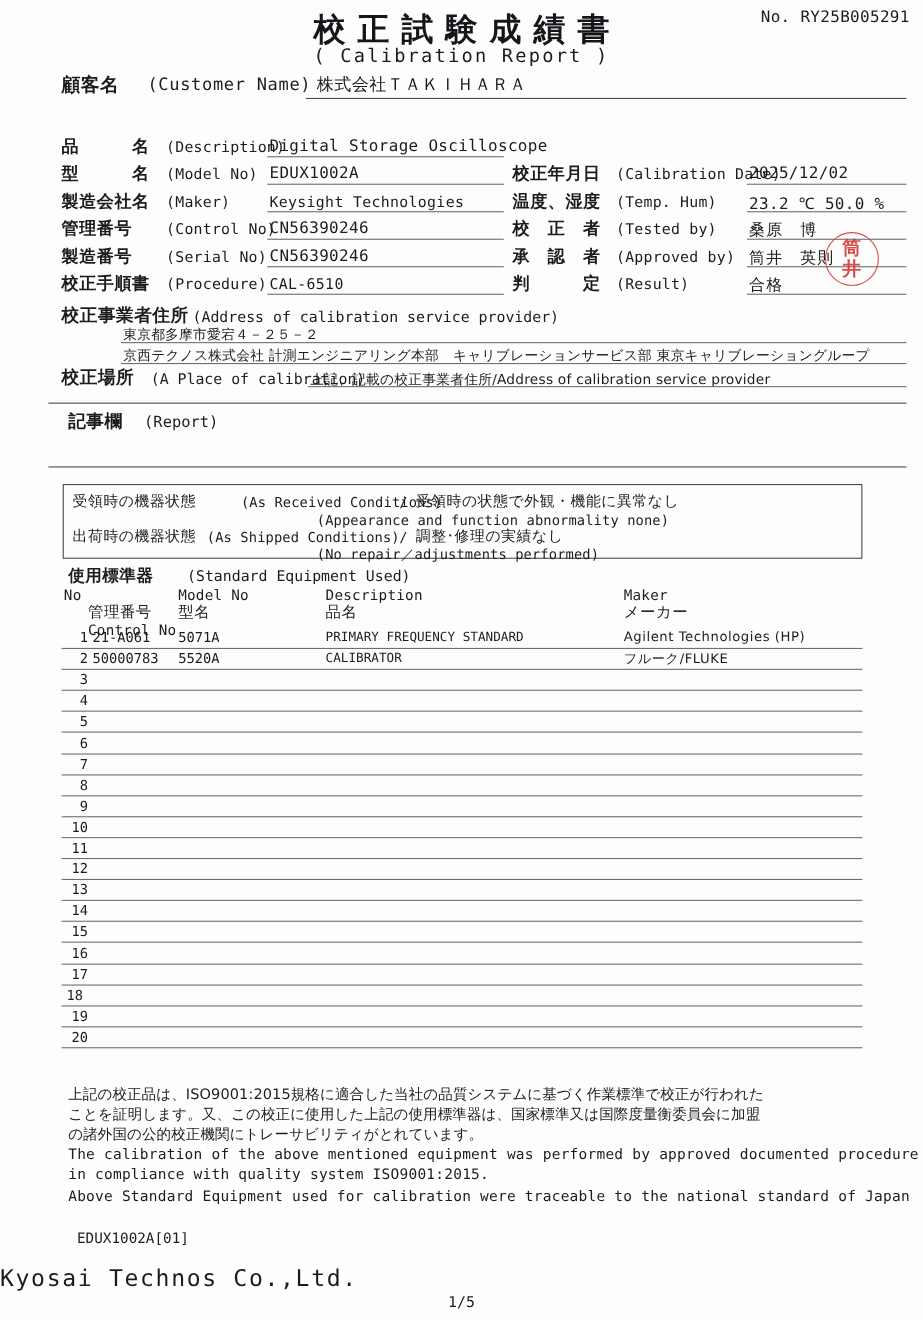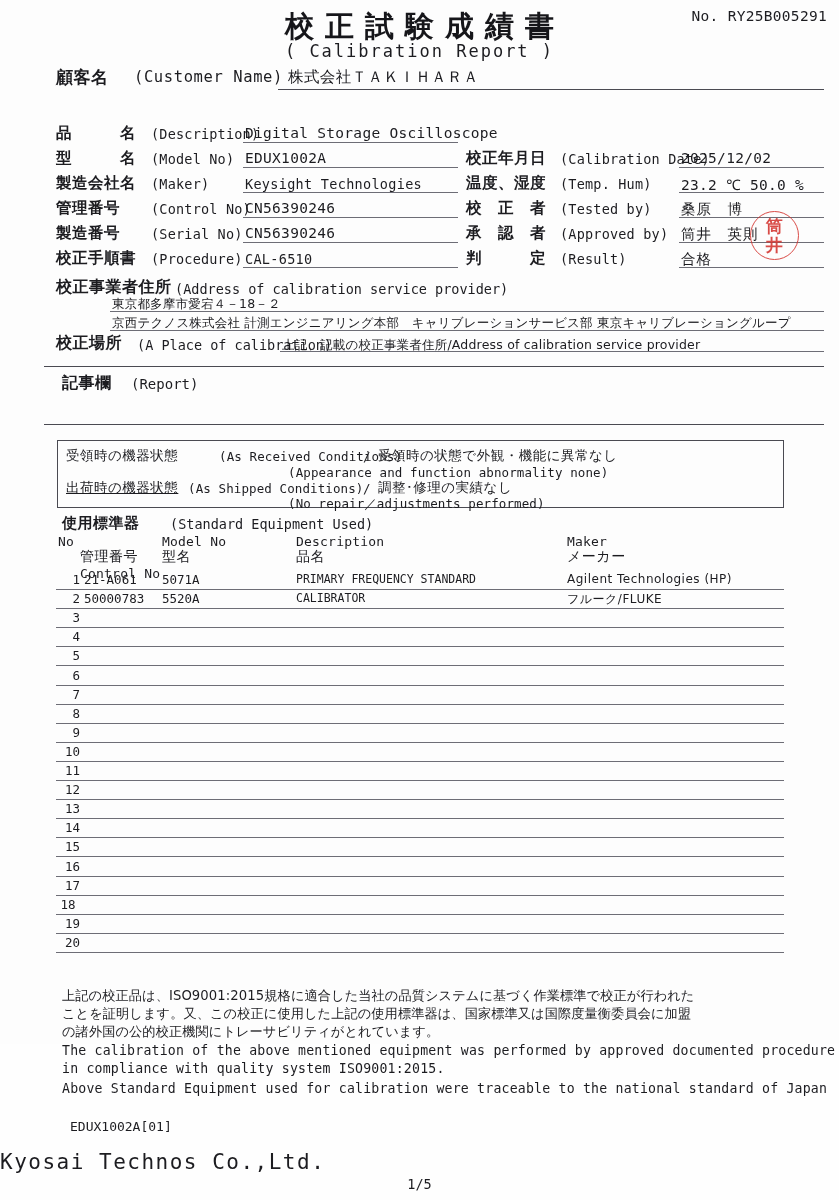--- a/index.html
+++ b/index.html
@@ -168,21 +168,21 @@
   <div class="rule thin" style="left:679px; top:267px; width:145px;"></div>
 
   <div class="abs jp" id="stamp" style="color: rgb(212, 51, 46); border-color: rgb(212, 51, 46);">
     <span>筒</span>
     <span>井</span>
   </div>
 
   <div class="abs jp blk-lab" style="left:56px;  top:277px;">校正事業者住所</div>
   <div class="abs mono blk-lab-en" style="left:175px; top:281px;">(Address of calibration service provider)</div>
 
-  <div class="abs jp addr" style="left:112px; top:296px;">東京都多摩市愛宕４－18－２</div>
+  <div class="abs jp addr" style="left:112px; top:296px;">東京都多摩市愛宕４－２５－２</div>
   <div class="rule thin" style="left:110px; top:311px; width:714px;"></div>
 
   <div class="abs jp addr" style="left:112px; top:315px;">京西テクノス株式会社 計測エンジニアリング本部　キャリブレーションサービス部 東京キャリブレーショングループ</div>
   <div class="rule thin" style="left:110px; top:330px; width:714px;"></div>
 
   <div class="abs jp blk-lab" style="left:56px;  top:333px;">校正場所</div>
   <div class="abs mono blk-lab-en" style="left:137px; top:337px;">(A Place of calibration)</div>
   <div class="abs jp addr" style="left:282px; top:337px;">上記、記載の校正事業者住所/Address of calibration service provider</div>
   <div class="rule thin" style="left:280px; top:351px; width:544px;"></div>
 
@@ -191,21 +191,21 @@
   <div class="abs mono" style="left:131px; top:376px; font-size:14px;">(Report)</div>
   <div class="rule" style="left:44px; top:424px; width:780px; height:1.3px;"></div>
 
   <div class="abs" id="cond-box">
     <div class="abs jp cond-jp" style="left:8px;  top:6px;">受領時の機器状態</div>
     <div class="abs mono cond-en" style="left:130px; top:8px;margin-left:31px;">(As Received Conditions)</div>
     <div class="abs mono cond-en" style="left:305px; top:8px;">/</div>
     <div class="abs jp cond-jp" style="left:320px; top:6px;">受領時の状態で外観・機能に異常なし</div>
     <div class="abs mono cond-en" style="left:230px; top:24px;">(Appearance and function abnormality none)</div>
 
-    <div class="abs jp cond-jp" style="left:8px;  top:38px;text-decoration:underline;">出荷時の機器状態</div>
+    <div class="abs jp cond-jp" style="left:8px;  top:38px;">出荷時の機器状態</div>
     <div class="abs mono cond-en" style="left:130px; top:40px;">(As Shipped Conditions)</div>
     <div class="abs mono cond-en" style="left:305px; top:40px;">/</div>
     <div class="abs jp cond-jp" style="left:320px; top:38px;">調整･修理の実績なし</div>
     <div class="abs mono cond-en" style="left:230px; top:55px;text-align:center;">(No repair／adjustments performed)</div>
   </div>
 
   <div class="abs jp" id="std-title">使用標準器</div>
   <div class="abs mono" id="std-title-en">(Standard Equipment Used)</div>
 
   <div class="abs mono th" style="left:58px;  top:534px;">No</div>

